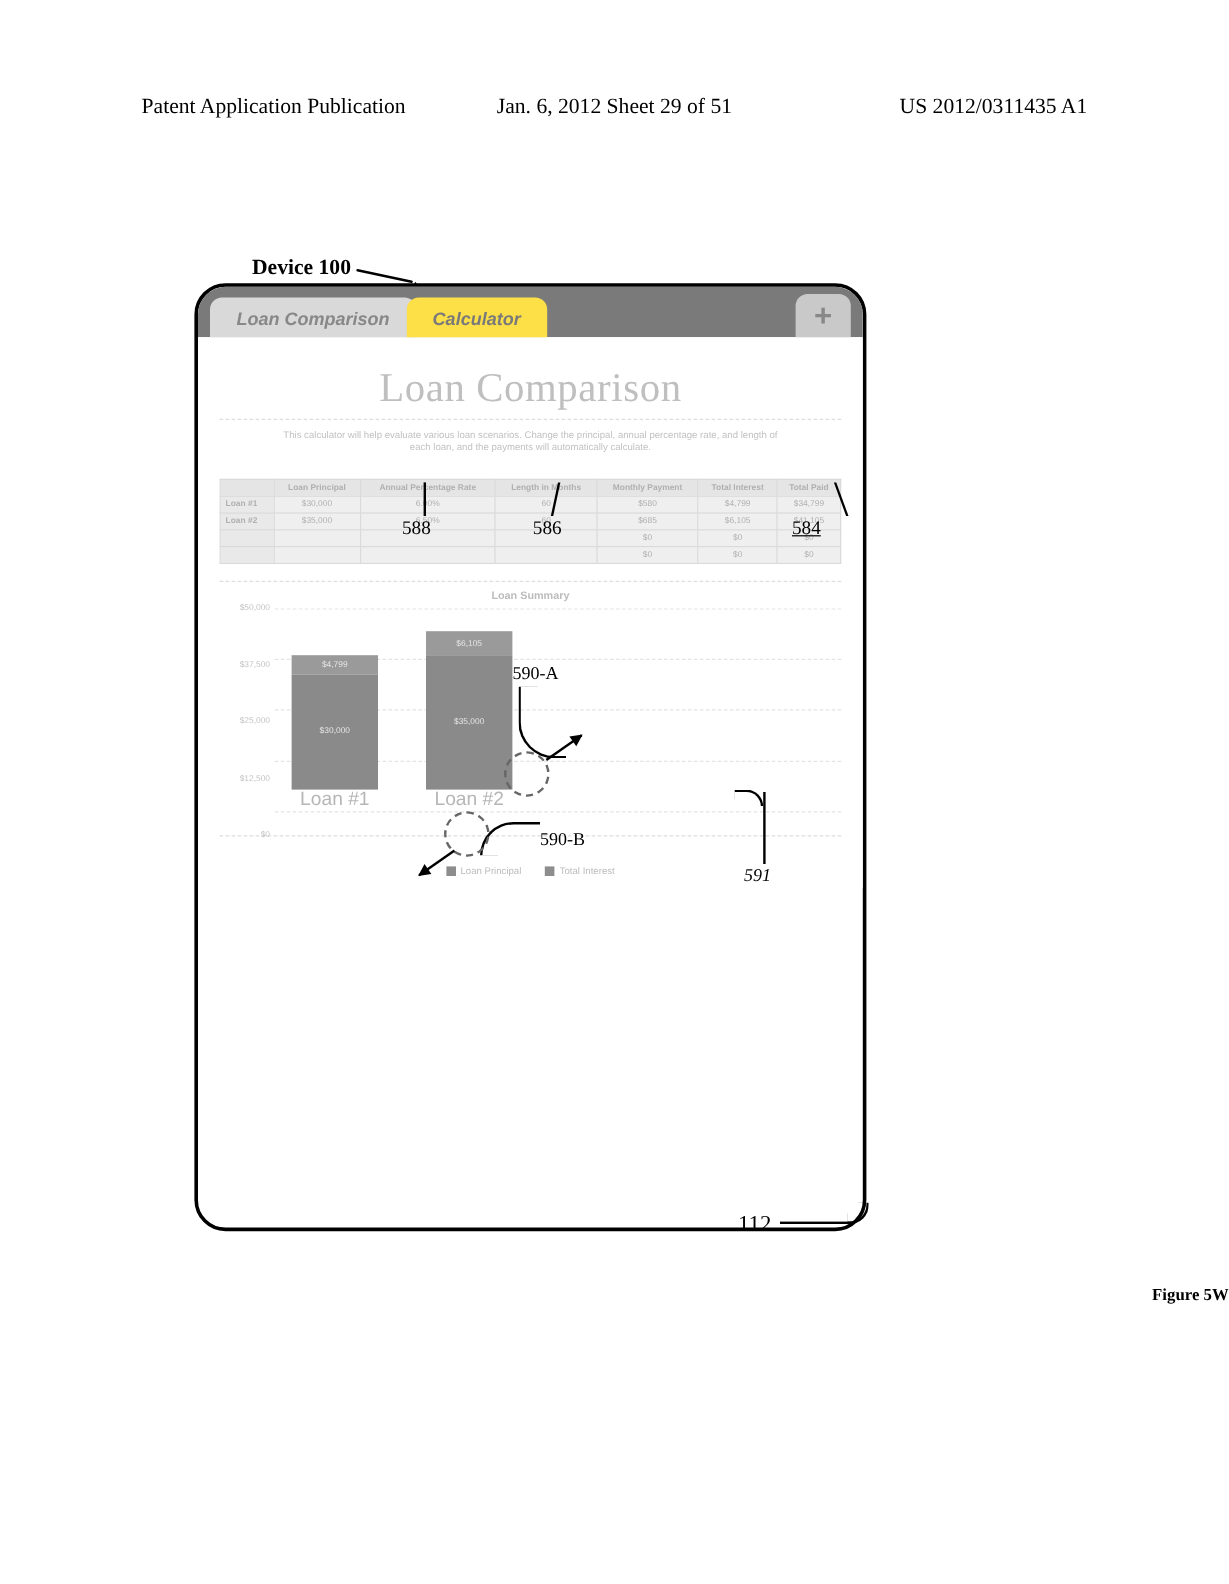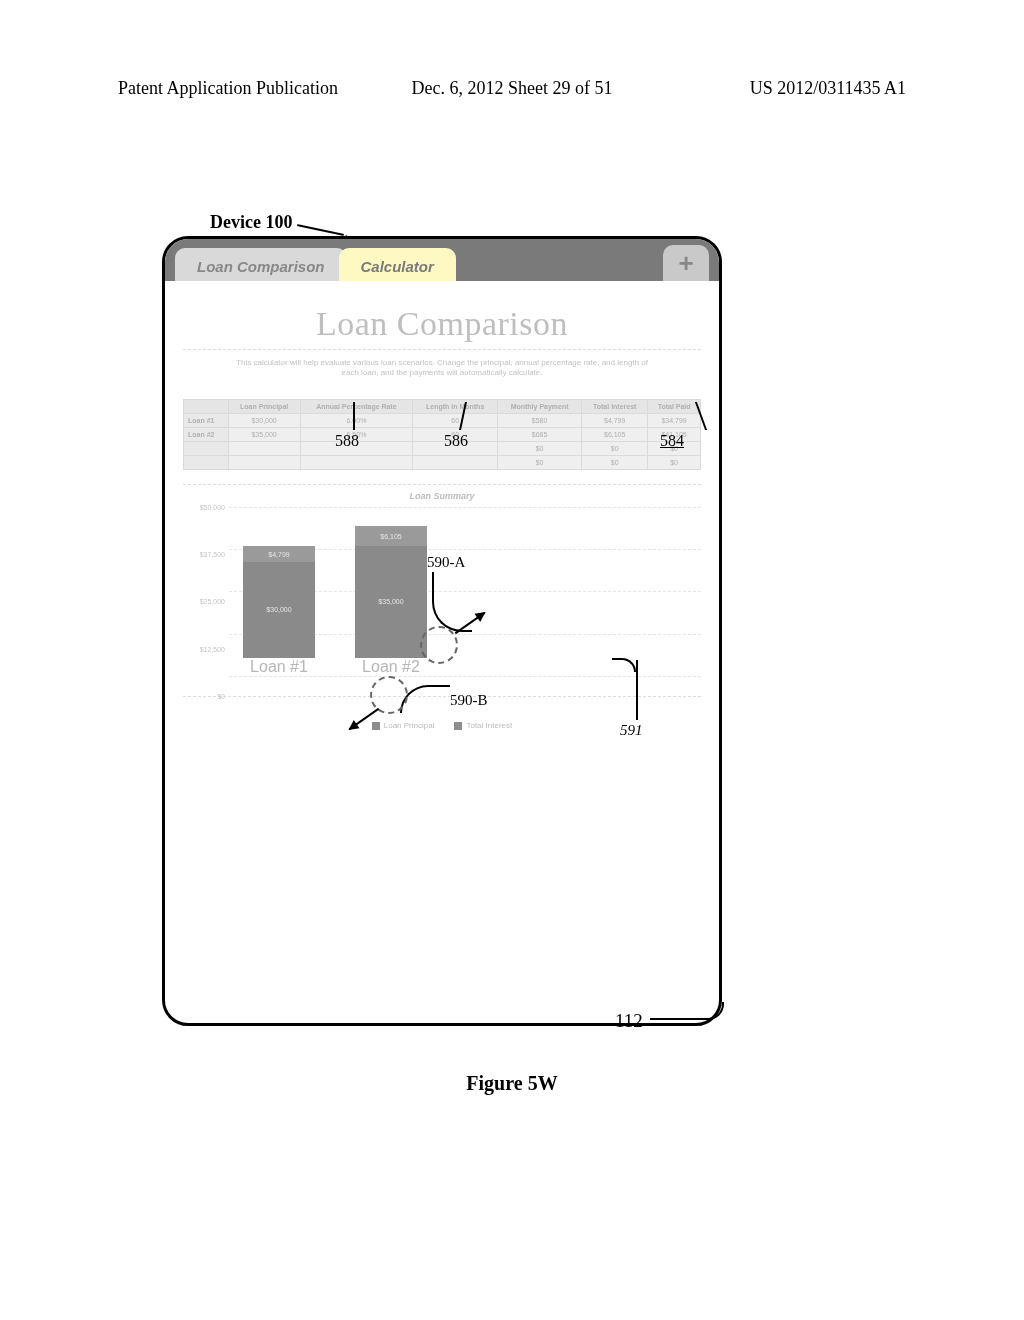--- a/index.html
+++ b/index.html
@@ -116,21 +116,21 @@
     border-left:12px solid transparent;border-right:12px solid transparent;border-bottom:12px solid #c8c8c8;}
   .tb-wrench{width:30px;height:30px;position:relative;}
   .tb-wrench svg{width:30px;height:30px;fill:#c8c8c8;stroke:#c8c8c8;}
 
   .tabs{
     height:42px; background:#7a7a7a;
     display:flex; align-items:flex-end;
     padding-left:10px; gap:0;
   }
   .tab{
-    background:#fef9c3; color:#7a7a7a;
+    background:#fde047; color:#7a7a7a;
     border-radius:10px 10px 0 0;
     padding:10px 22px 6px;
     font-family: Arial, sans-serif; font-weight:bold; font-style:italic;
     font-size:15px;
     margin-right:-8px;
     position:relative;
   }
   .tab.active{background:#d9d9d9; color:#888;}
   .tab-add{
     margin-left:auto; width:46px; height:36px;
@@ -163,21 +163,21 @@
   }
   table.data th, table.data td{
     border:1px solid #dadada; padding:3px 4px; text-align:center;
     background:#efefef; color:#b0b0b0;
   }
   table.data th{ background:#e5e5e5; font-weight:bold;}
   table.data td.rowhdr{ text-align:left; font-weight:bold; background:#e9e9e9;}
 
   .summary-title{
     text-align:center; font-weight:bold; font-size:9px; margin-top:14px; color:#bcbcbc;
-    border-top:1px dashed #ddd; padding-top:6px;font-style:italic;
+    border-top:1px dashed #ddd; padding-top:6px;
   }
   .chart{
     margin-top:6px; height:190px; position:relative; padding-left:46px;
     border-bottom:1px dashed #ddd;
   }
   .chart .grid{position:absolute;left:46px;right:0;top:0;bottom:20px;}
   .chart .grid .line{position:absolute;left:0;right:0;border-top:1px dashed #e4e4e4;}
   .chart .ylabel{position:absolute;left:0;width:42px;text-align:right;font-size:7px;color:#c4c4c4;transform:translateY(-50%);}
   .chart .bars{position:absolute;left:60px;bottom:20px;display:flex;gap:40px;align-items:flex-end;height:160px;}
   .bar{width:72px;display:flex;flex-direction:column;align-items:center;}
@@ -235,29 +235,29 @@
   }
   .gest-arrow:after{
     content:""; position:absolute; right:-1px; top:-4px; width:0;height:0;
     border-left:10px solid #000; border-top:5px solid transparent; border-bottom:5px solid transparent;
   }
   .ga-a{ left:452px; top:622px; transform:rotate(-35deg);}
   .ga-b{ left:346px; top:718px; transform:rotate(145deg);}
 
   .figure-caption{
     position:absolute; left:0; right:0; top:1072px;
-    text-align:center; font-weight:bold; font-size:20px;
+    text-align:right; font-weight:bold; font-size:14px;
   }
 </style>
 </head>
 <body>
 
 <div class="page-header">
   <span>Patent Application Publication</span>
-  <span class="center">Dec. 6, 2012   Sheet 29 of 51</span>
+  <span class="center">Jan. 6, 2012   Sheet 29 of 51</span>
   <span>US 2012/0311435 A1</span>
 </div>
 
 <div class="device-label">
   <span>Device 100</span>
   <span class="arrow"></span>
 </div>
 
 <div class="device-frame">
 

